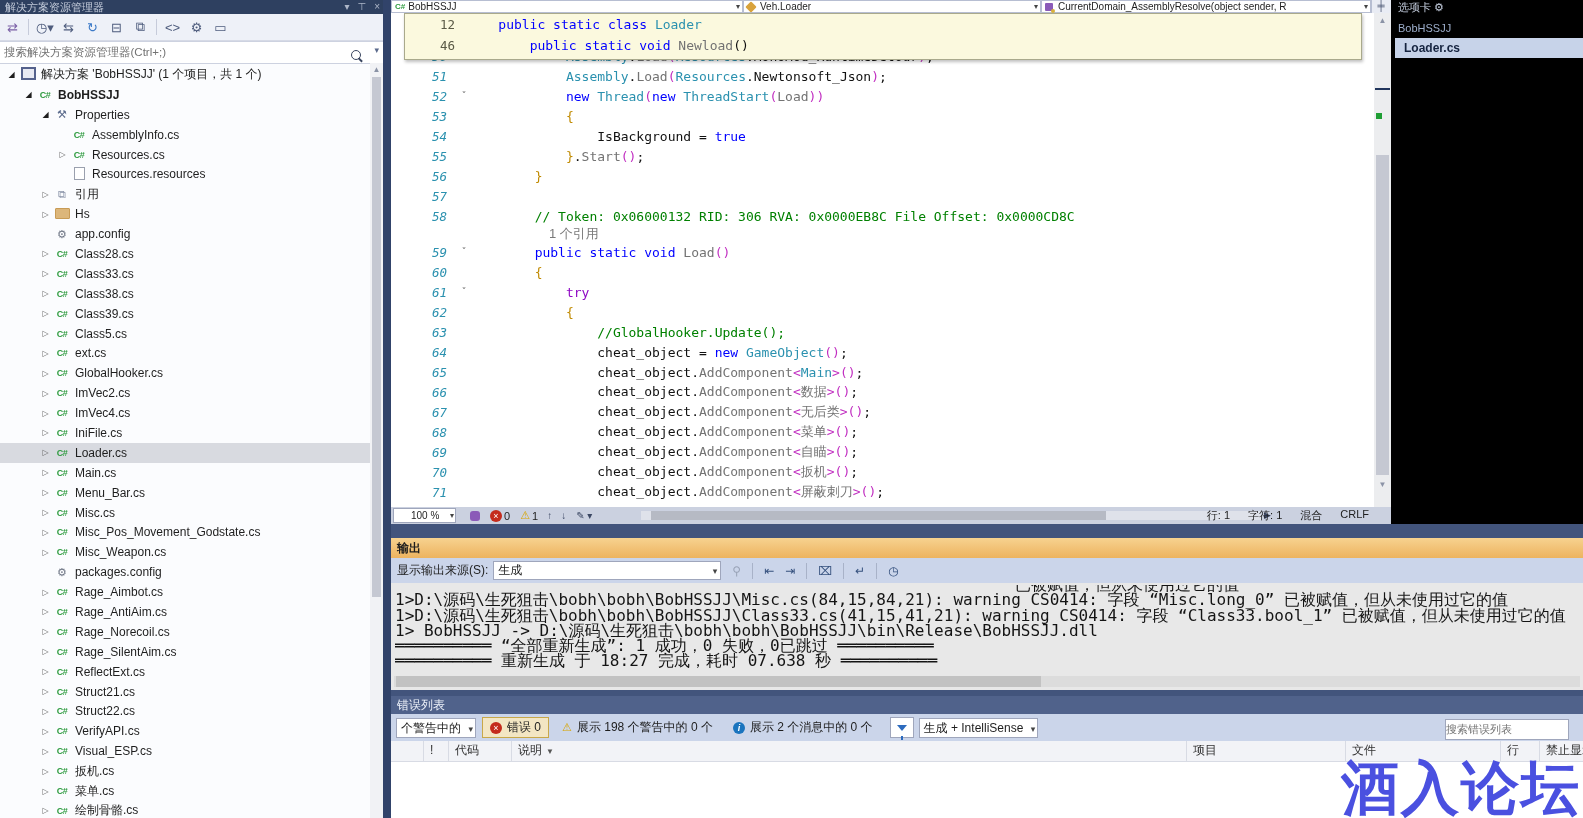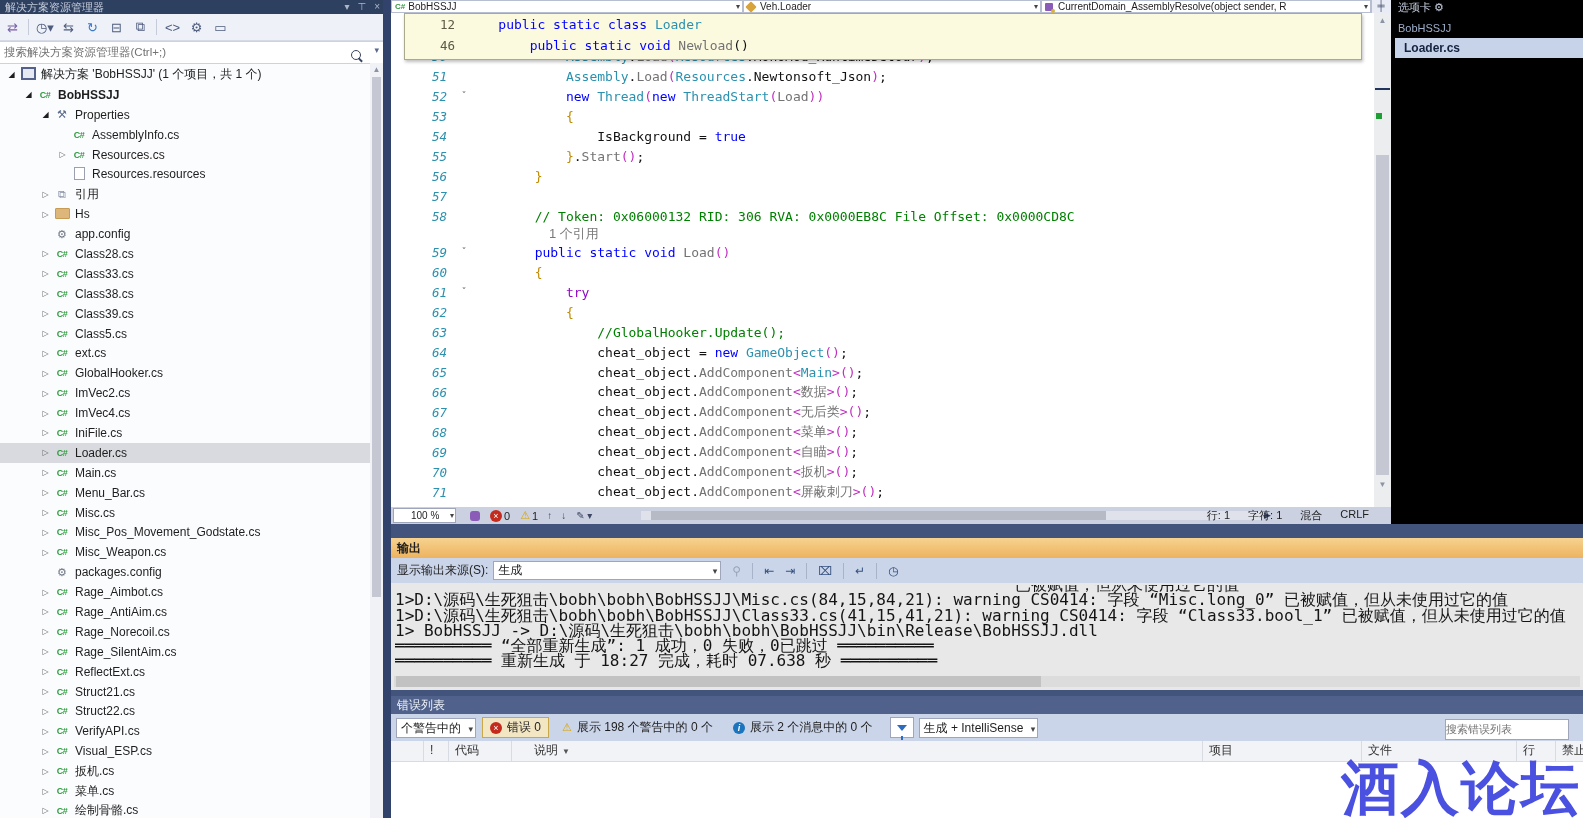--- a/index.html
+++ b/index.html
@@ -614,21 +614,21 @@
     <div class="elsel">
       <span>生成 + IntelliSense</span>
       <span class="ddar">▾</span>
     </div>
   </div>
   <div id="el-search">搜索错误列表</div>
   <div id="el-cols">
       <div class="col" style="width: 26px;"></div>
       <div class="col" style="width: 18px;">!</div>
       <div class="col" style="width: 56px;">代码</div>
-      <div class="col" style="width: 668px; margin-left: 16px;">说明<span class="sort">▼</span></div>
+      <div class="col" style="width: 668px;">说明<span class="sort">▼</span></div>
       <div class="col" style="width: 152px;">项目</div>
       <div class="col" style="width: 148px;">文件</div>
       <div class="col" style="width: 32px;">行</div>
       <div class="col" style="width: 88px;">禁止显示状态</div>
     </div>
 </div>
 
 <div id="watermark">酒入论坛</div>
 
 </body></html>

